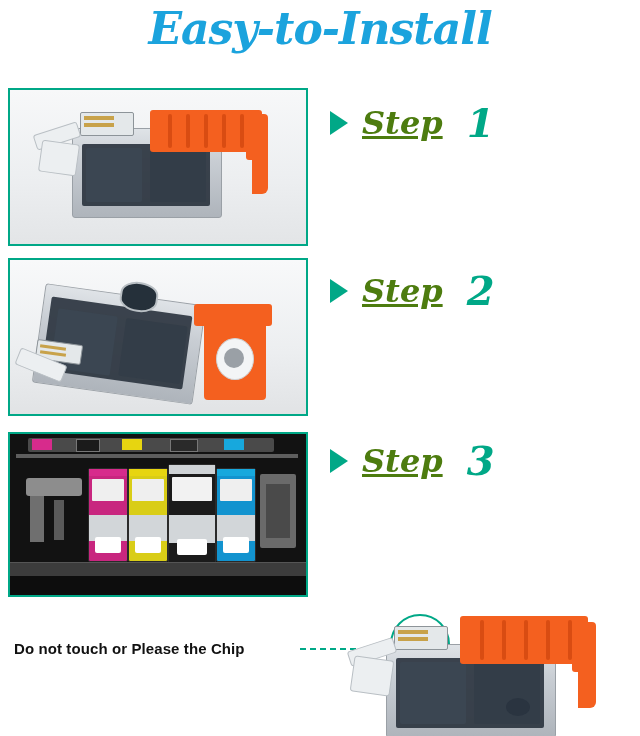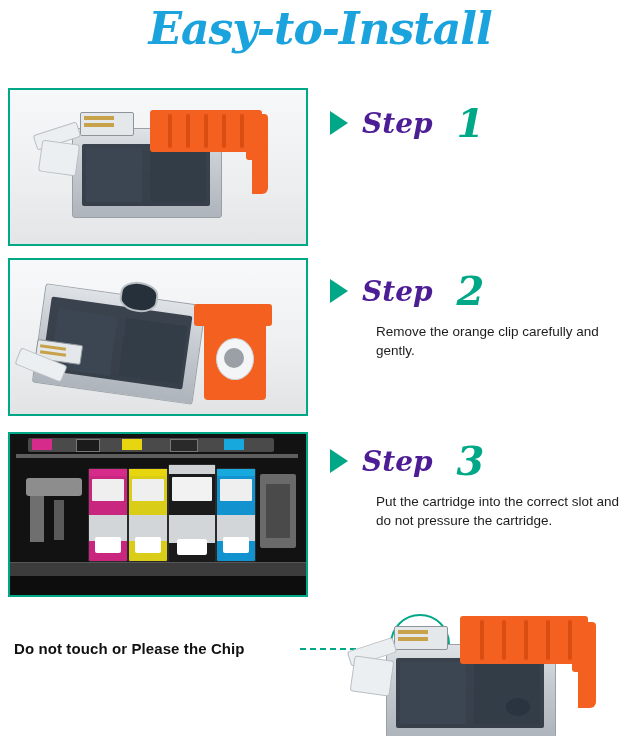--- a/index.html
+++ b/index.html
@@ -59,23 +59,24 @@
     width: 0; height: 0;
     border-left: 18px solid #00a887;
     border-top: 12px solid transparent;
     border-bottom: 12px solid transparent;
     flex: none;
   }
   .step-title {
     font-family: "DejaVu Serif", serif;
     font-style: italic;
     font-weight: bold;
-    font-size: 28px;
-    color: #4c1d95;
+    font-size: 32px;
+    color: #4d7c0f;
     white-space: nowrap;
+    text-decoration: underline;
   }
   .step-num {
     font-family: "DejaVu Serif", serif;
     font-style: italic;
     font-weight: bold;
     font-size: 40px;
     color: #00a887;
     margin-left: 10px;
     line-height: 30px;
   }
@@ -299,30 +300,28 @@
     <div class="step-num">1</div>
   </div>
 </div>
 
 <div class="step-block" id="step2">
   <div class="step-head">
     <div class="arrow"></div>
     <div class="step-title">Step</div>
     <div class="step-num">2</div>
   </div>
-  <div class="step-text">Remove the orange clip carefully and gently.</div>
 </div>
 
 <div class="step-block" id="step3">
   <div class="step-head">
     <div class="arrow"></div>
     <div class="step-title">Step</div>
     <div class="step-num">3</div>
   </div>
-  <div class="step-text">Put the cartridge into the correct slot and do not pressure the cartridge.</div>
 </div>
 
 <div id="bottom-caption">Do not touch or Please the Chip</div>
 <div id="dash-line"></div>
 <div id="dash-arrow"></div>
 <div id="chip-circle"></div>
 
 <div id="bigcart">
 
   <div class="cart-body" style="left:56px;top:44px;width:168px;height:92px;"></div>

